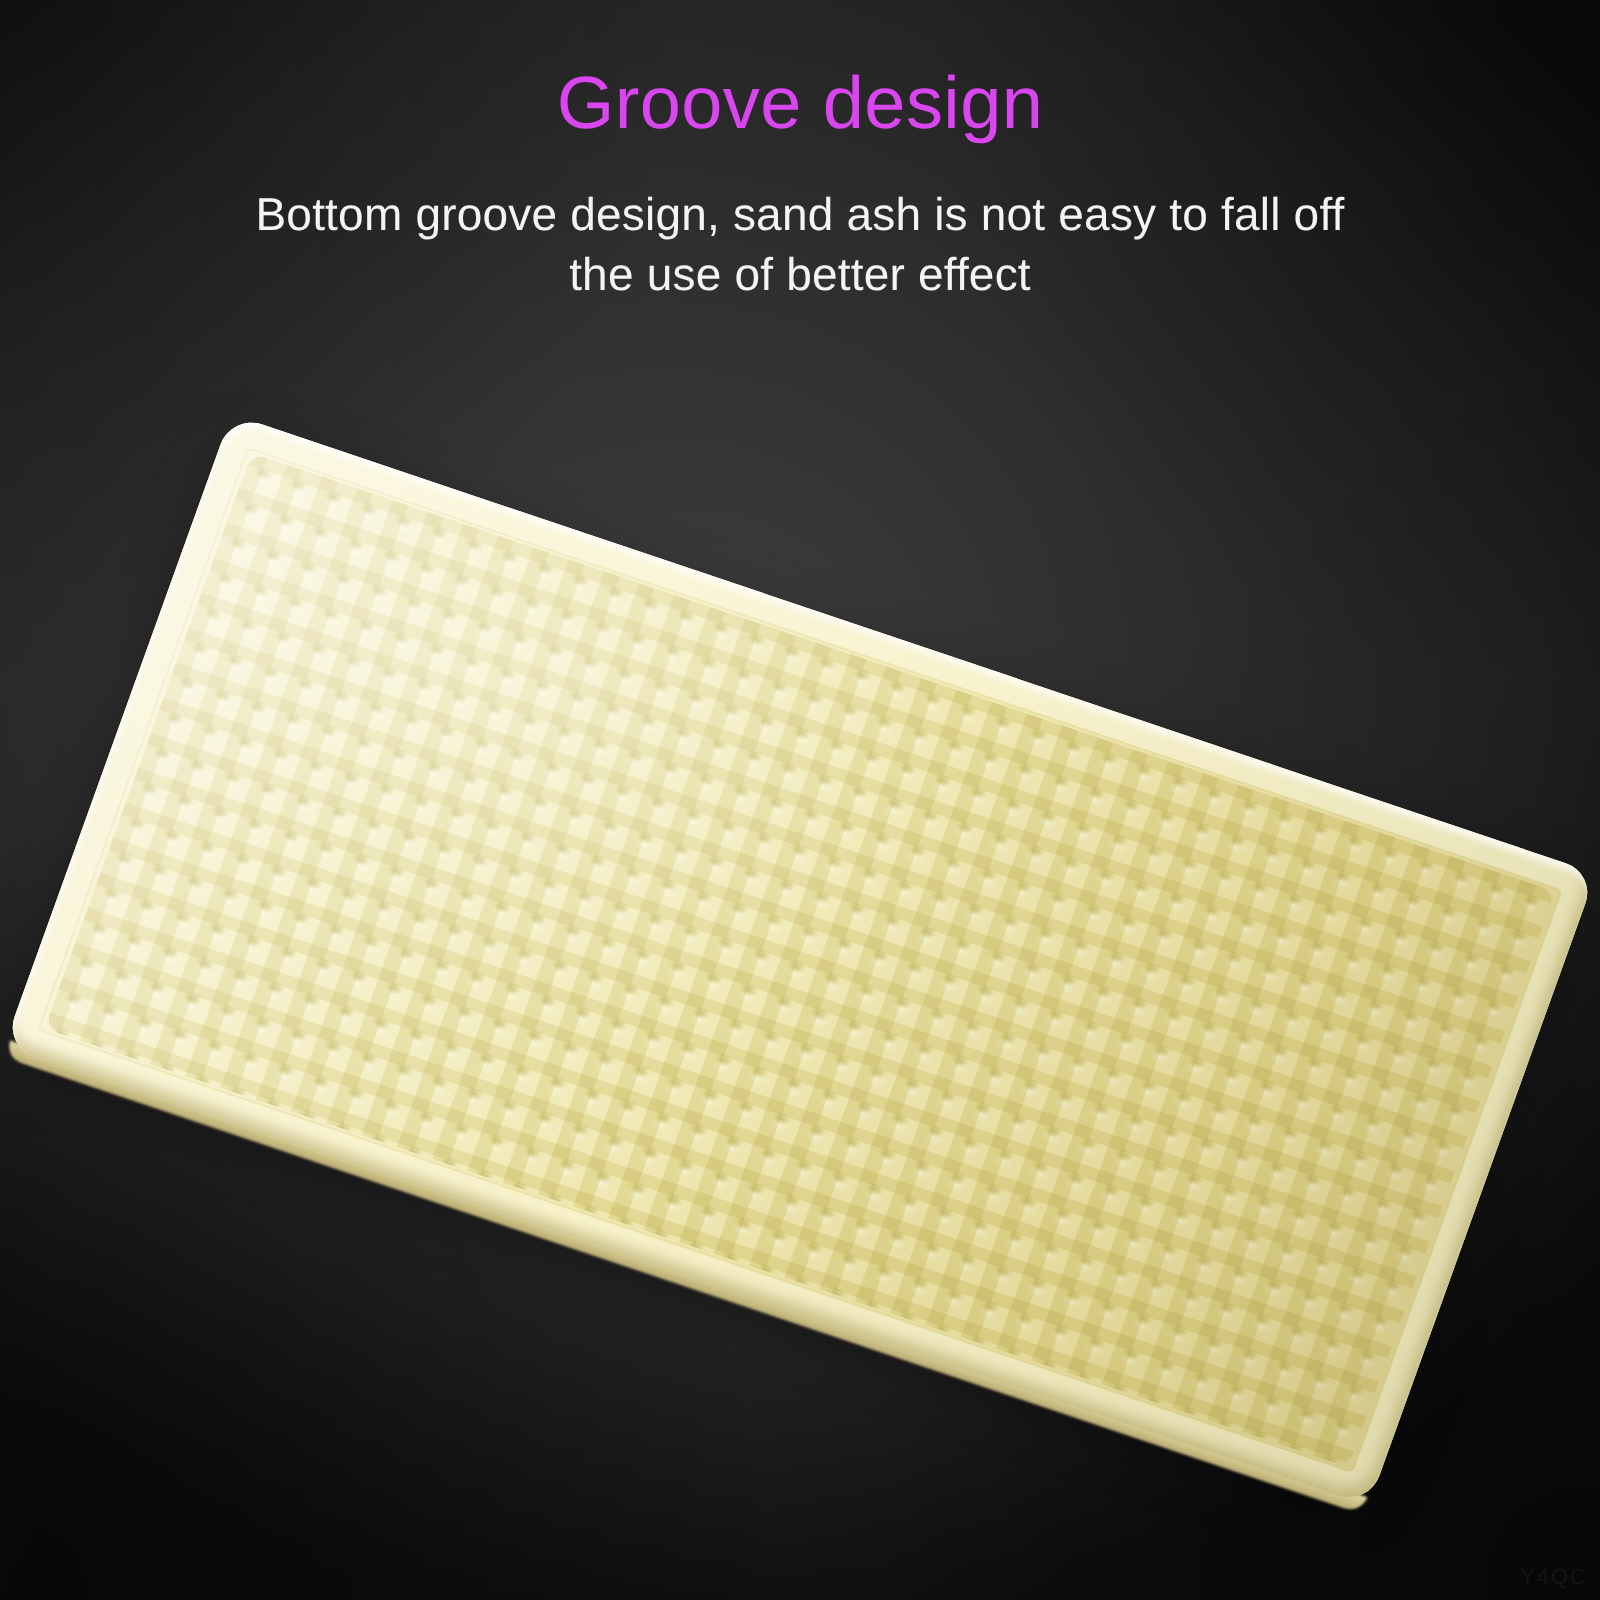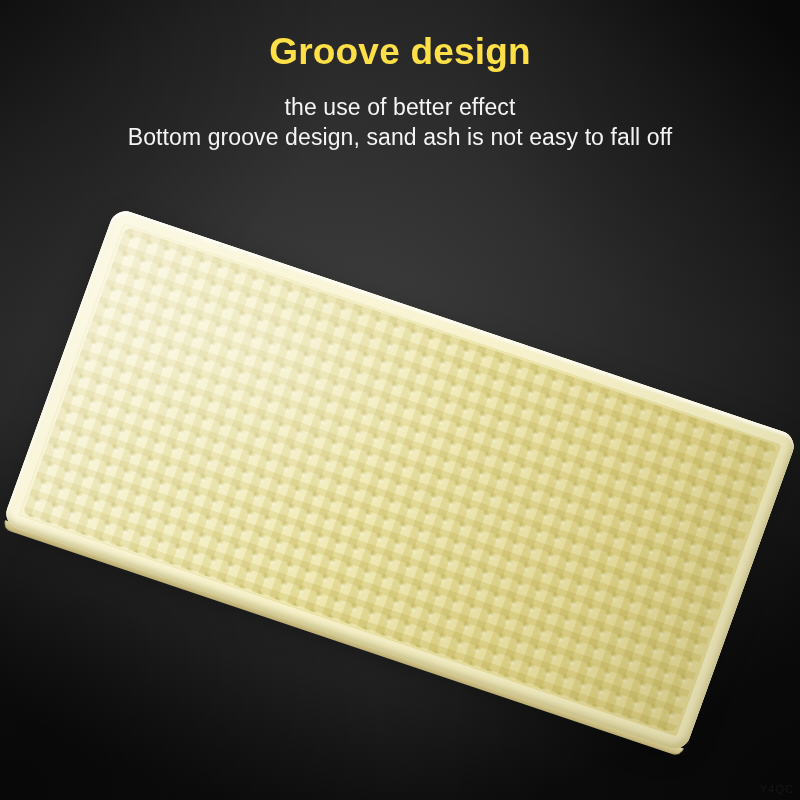--- a/index.html
+++ b/index.html
@@ -59,22 +59,22 @@
     position: absolute;
     left: 0;
     top: 28px;
     width: 800px;
     text-align: center;
     z-index: 5;
   }
   .headline {
     font-size: 37px;
     line-height: 48px;
-    font-weight: 700;
-    color: #fde047;
+    font-weight: 400;
+    color: #d946ef;
     letter-spacing: 0.2px;
     margin: 0;
   }
   .subline {
     margin: 16px 0 0 0;
     font-size: 23px;
     line-height: 30px;
     font-weight: 400;
     color: #f4f4f4;
     letter-spacing: 0.1px;
@@ -249,22 +249,22 @@
 <div class="stage">
 
   <div class="bg-base"></div>
   <div class="bg-vignette"></div>
   <div class="bg-sheen"></div>
   <div class="bg-corner-dark"></div>
 
   <div class="text-block">
     <h1 class="headline">Groove design</h1>
     <div class="subline">
+      <span class="sub-row">Bottom groove design, sand ash is not easy to fall off</span>
       <span class="sub-row">the use of better effect</span>
-      <span class="sub-row">Bottom groove design, sand ash is not easy to fall off</span>
     </div>
   </div>
 
   <div class="pad-wrap">
     <div class="pad-rot">
       <div class="pad-shadow"></div>
       <div class="pad-edge-bottom"></div>
       <div class="pad-body">
         <div class="groove-field"></div>
         <div class="groove-cores"></div>

